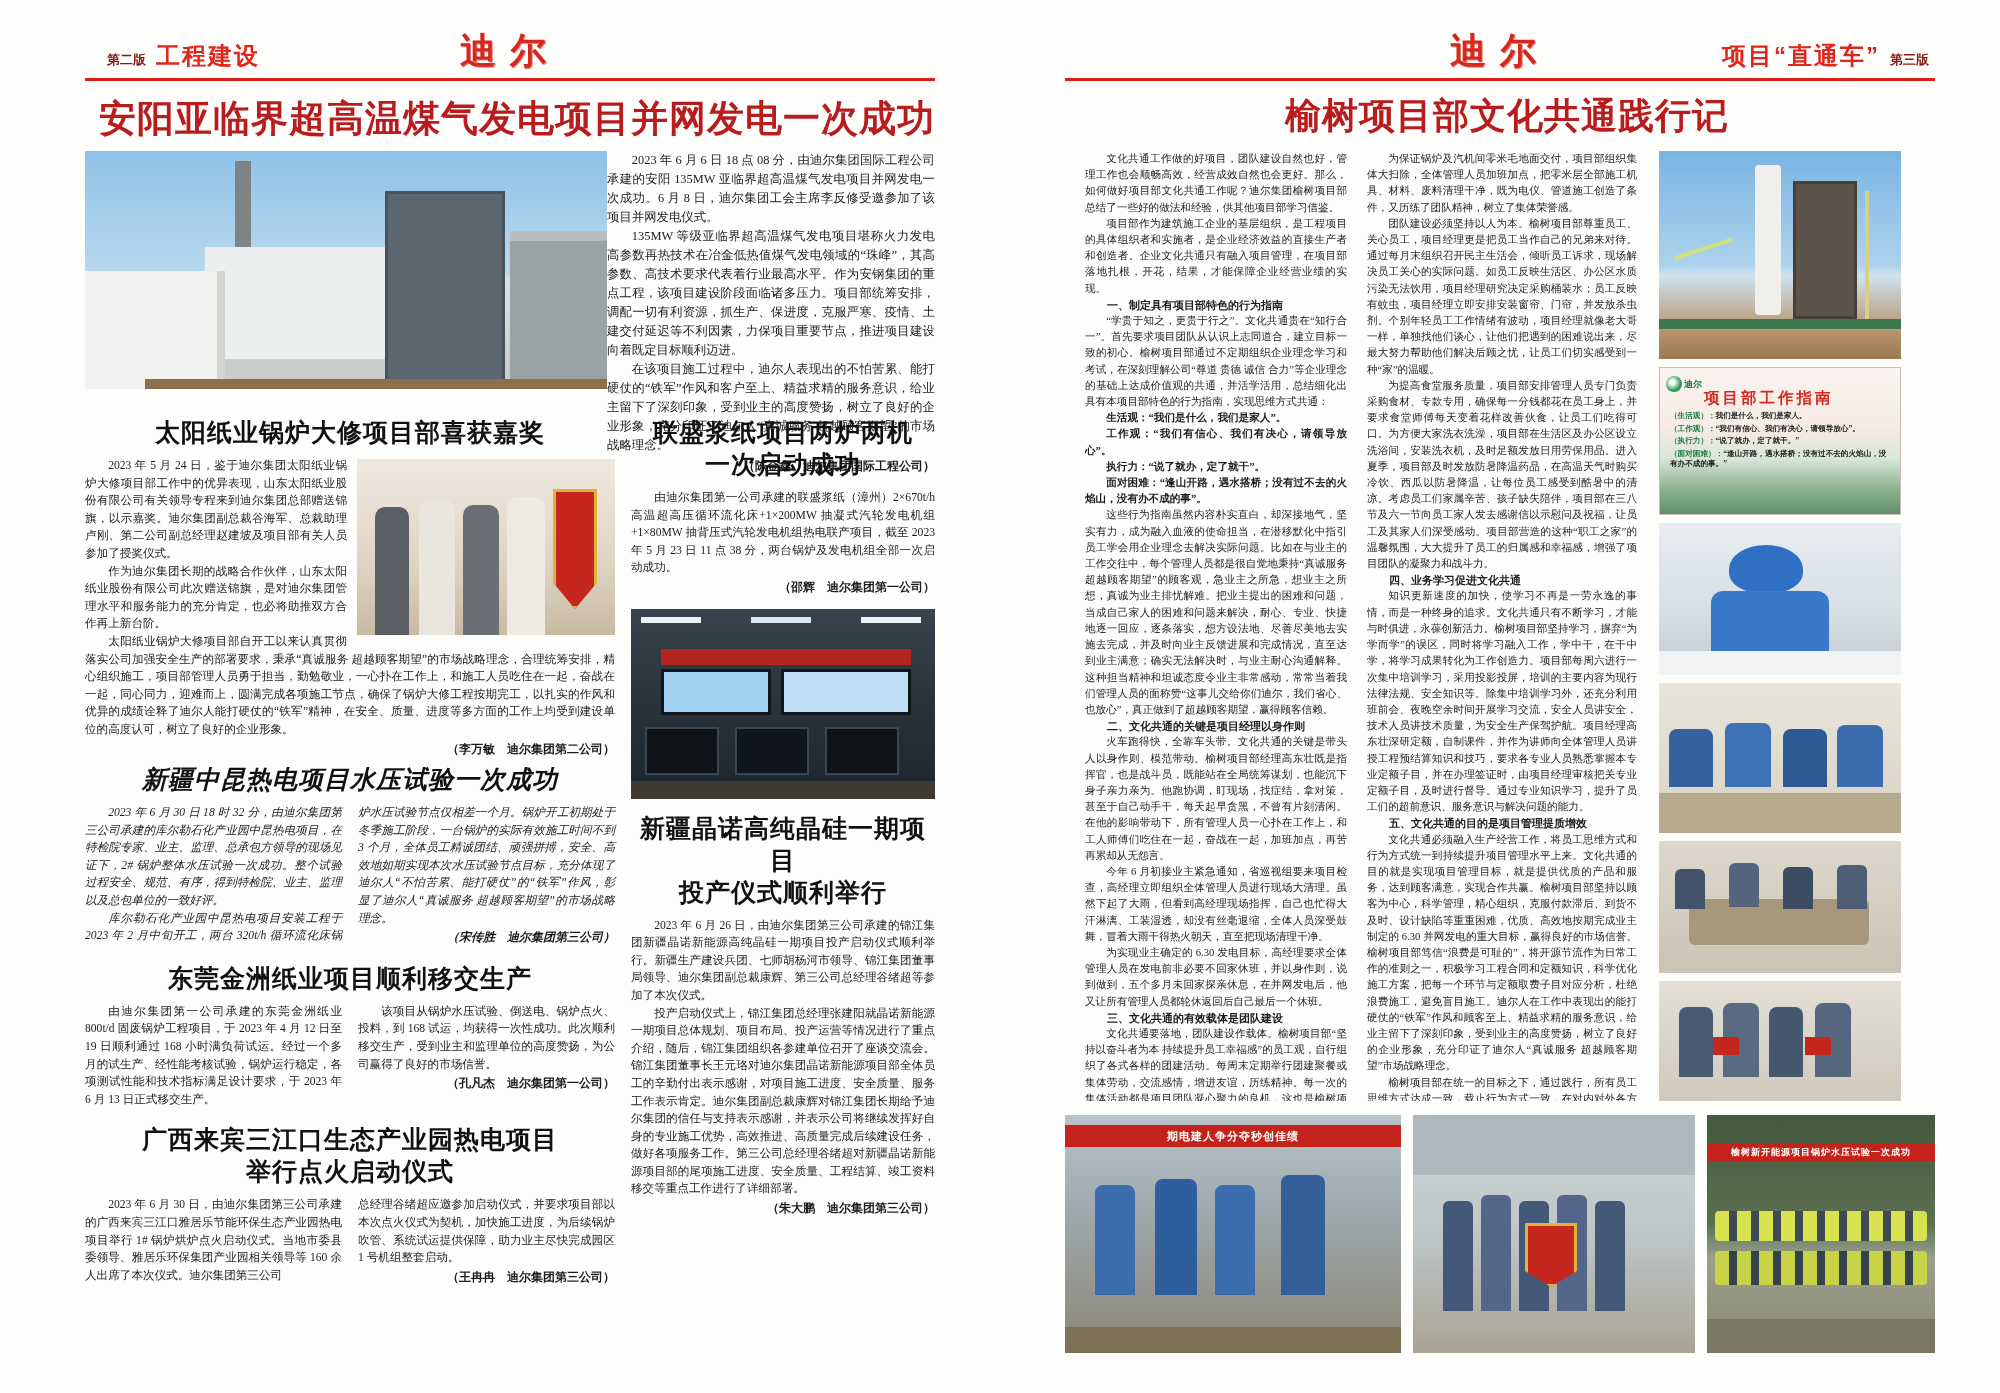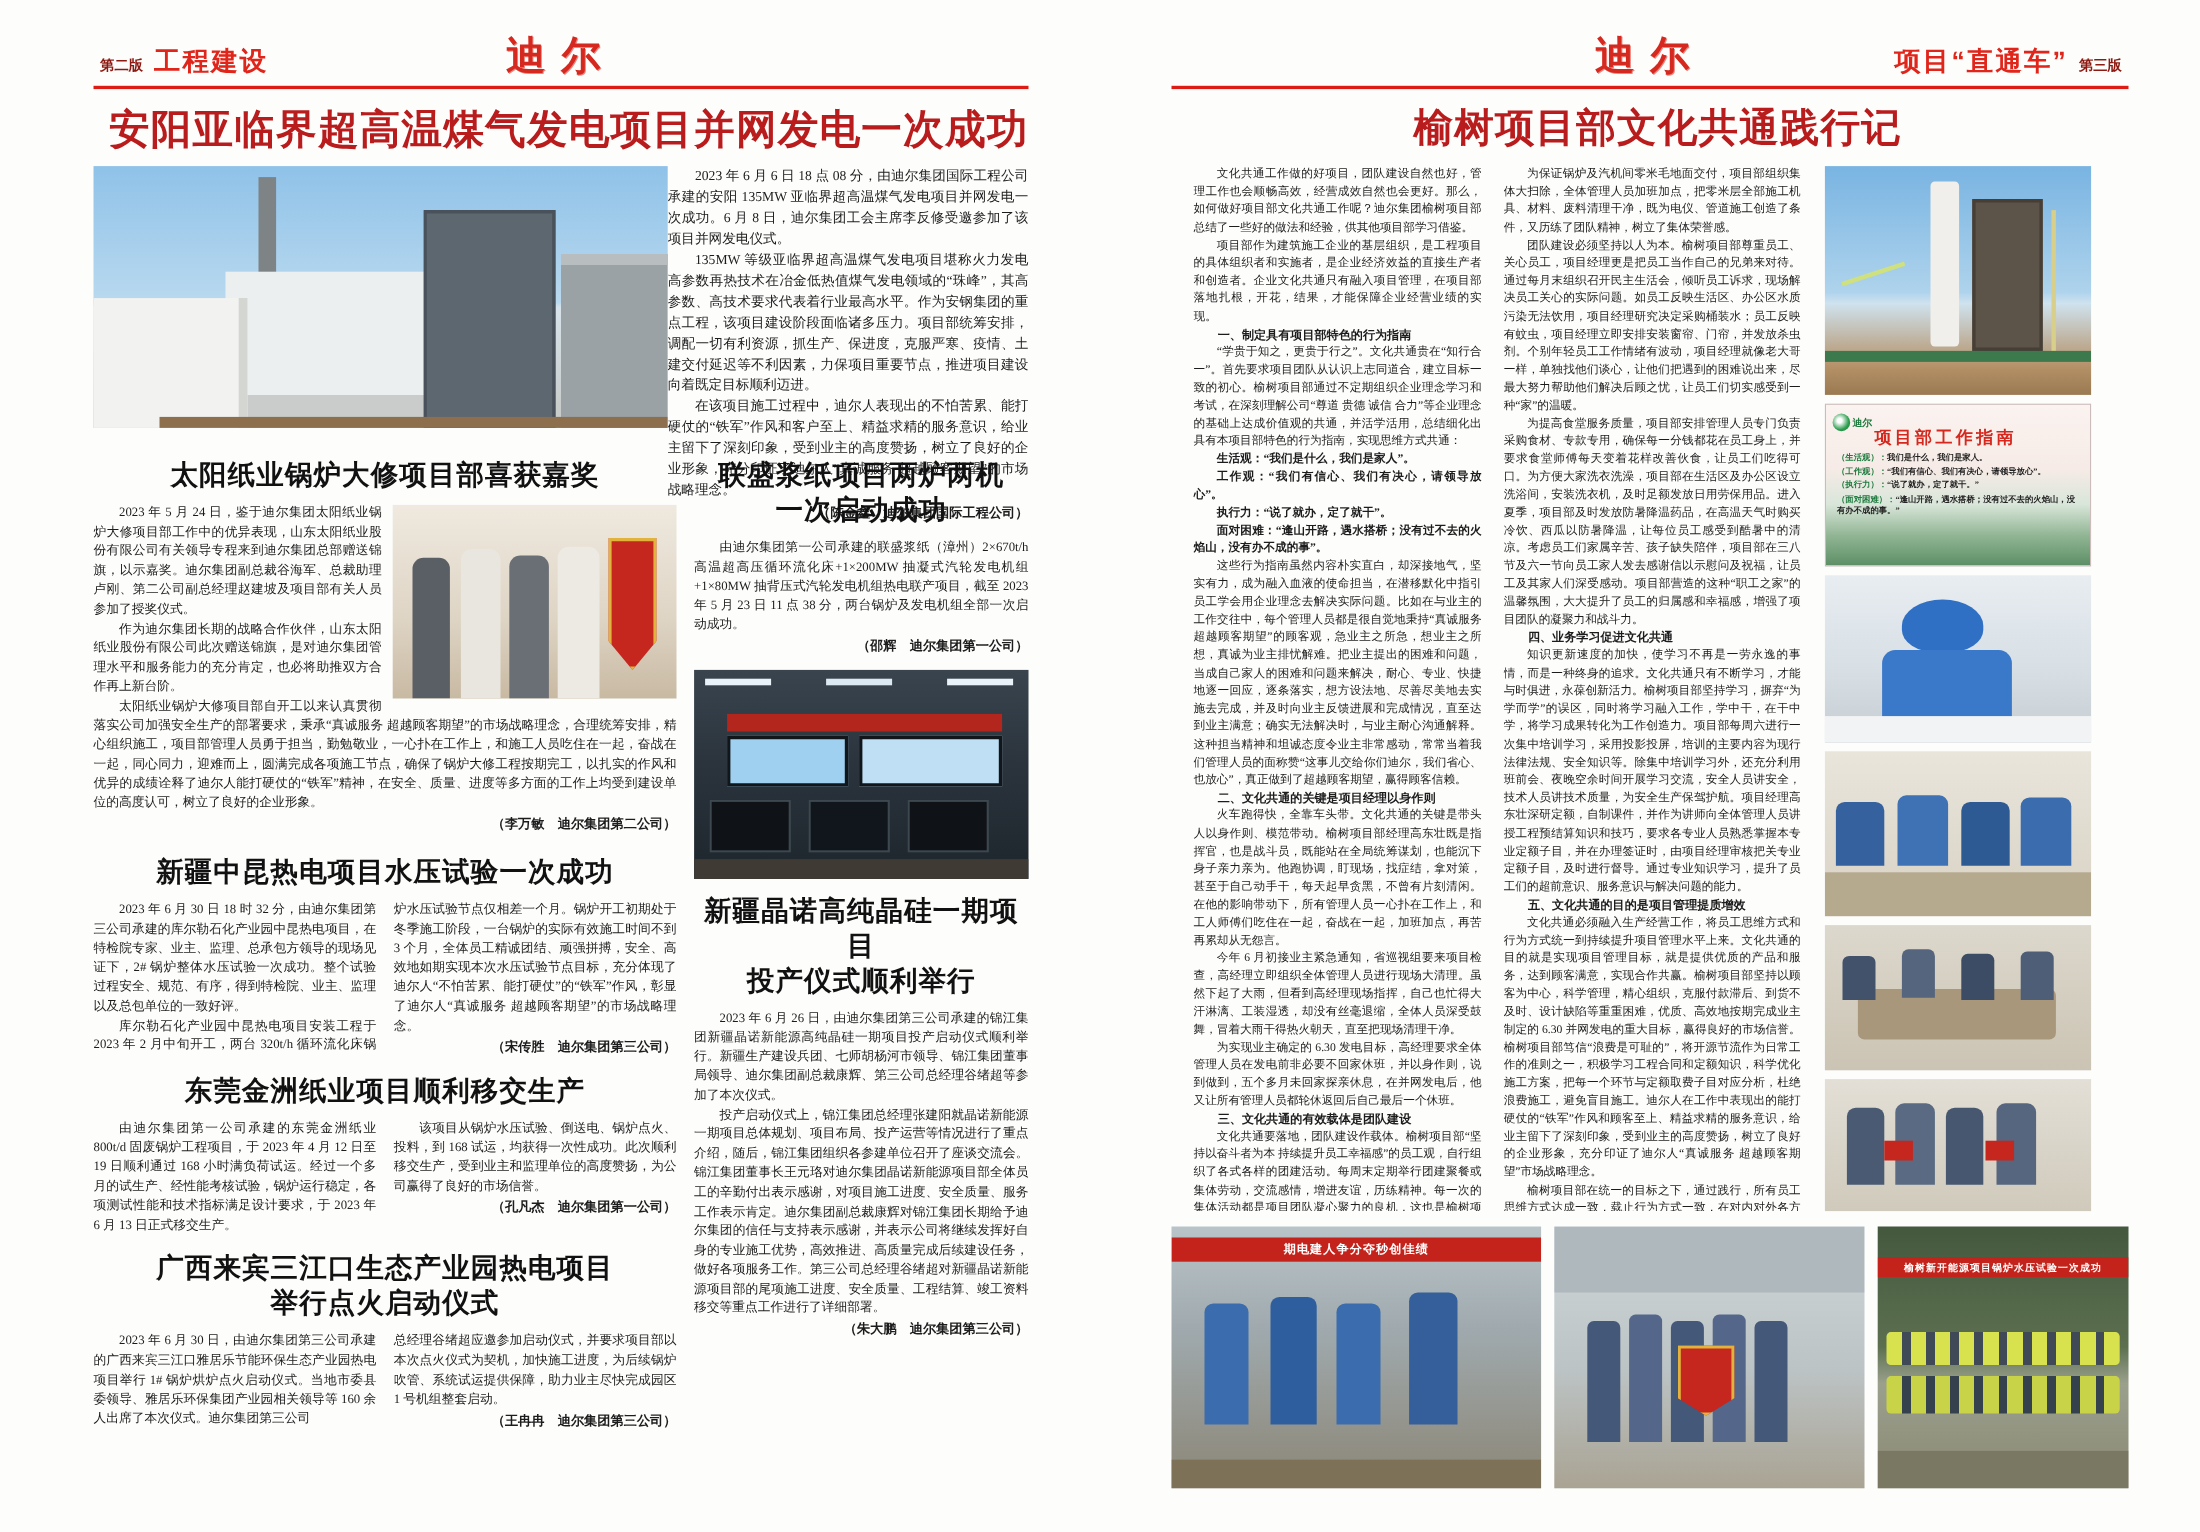--- a/index.html
+++ b/index.html
@@ -1,20 +1,20 @@
 <!DOCTYPE html>
 <html><head>
 <meta charset="utf-8">
 <style>
   html,body{margin:0;padding:0;background:#e9e9e7;}
   .canvas{position:relative;width:2000px;height:1393px;background:#fdfdfc;font-family:"Liberation Serif","DejaVu Serif",serif;color:#1c1c1c;overflow:hidden;}
   .page{position:absolute;top:38px;height:1330px;background:#fdfdfc;}
   
   .phead{position:relative;height:40px;border-bottom:3px solid #dd1d15;}
-  .phead .left-lab{position:absolute;left:0;bottom:6px;}
+  .phead .left-lab{position:absolute;left:16px;bottom:6px;}
   .phead .right-lab{position:absolute;right:0;bottom:6px;}
   .ed{font-size:13px;font-weight:bold;color:#8c1a12;margin:0 6px;font-family:"Liberation Sans",sans-serif;}
   .sec{font-size:24px;font-weight:900;color:#e0251a;letter-spacing:2px;font-family:"Liberation Sans",sans-serif;}
   .masthead{position:absolute;left:50%;transform:translateX(-50%);bottom:2px;font-size:36px;font-weight:900;color:#d5281e;letter-spacing:14px;font-family:"DejaVu Serif","Liberation Serif",serif;text-shadow:1px 1px 0 #e9847e;}
   
   .main-hl{margin:16px 0 10px 14px;text-align:center;font-size:37px;line-height:44px;font-weight:900;color:#b91c1c;letter-spacing:1px;font-family:"Liberation Serif",serif;}
   .main-hl.sans{font-family:Liberation Mono, monospace;font-size:36px;}
   .art-hl{text-align:center;font-weight:900;color:#111;font-size:25px;line-height:32px;margin:0 0 8px 0;letter-spacing:1px;}
   
   .bt{font-size:12px;line-height:18.5px;text-align:justify;}
@@ -87,21 +87,21 @@
               <div class="abs" style="left:150px;top:38px;width:38px;height:138px;background:#edeae4;border-radius:10px 10px 0 0;"></div>
               <div class="abs" style="left:196px;top:30px;width:44px;height:120px;background:#c5261e;clip-path:polygon(0 0,100% 0,100% 78%,50% 100%,0 78%);box-shadow:inset 0 0 0 3px #e2b33c;"></div>
             </div>
             <p>2023 年 5 月 24 日，鉴于迪尔集团太阳纸业锅炉大修项目部工作中的优异表现，山东太阳纸业股份有限公司有关领导专程来到迪尔集团总部赠送锦旗，以示嘉奖。迪尔集团副总裁谷海军、总裁助理卢刚、第二公司副总经理赵建坡及项目部有关人员参加了授奖仪式。</p>
             <p>作为迪尔集团长期的战略合作伙伴，山东太阳纸业股份有限公司此次赠送锦旗，是对迪尔集团管理水平和服务能力的充分肯定，也必将助推双方合作再上新台阶。</p>
             <p>太阳纸业锅炉大修项目部自开工以来认真贯彻落实公司加强安全生产的部署要求，秉承“真诚服务 超越顾客期望”的市场战略理念，合理统筹安排，精心组织施工，项目部管理人员勇于担当，勤勉敬业，一心扑在工作上，和施工人员吃住在一起，奋战在一起，同心同力，迎难而上，圆满完成各项施工节点，确保了锅炉大修工程按期完工，以扎实的作风和优异的成绩诠释了迪尔人能打硬仗的“铁军”精神，在安全、质量、进度等多方面的工作上均受到建设单位的高度认可，树立了良好的企业形象。</p>
             <div class="byline">（李万敏　迪尔集团第二公司）</div>
           </div>
         </article>
 
-        <article style="margin-top:20px;">
+        <article style="margin-top:6px;font-style:italic;">
           <h2 class="art-hl">新疆中昆热电项目水压试验一次成功</h2>
           <div class="bt cols2" style="font-size:11.6px;line-height:17.6px;">
             <p>2023 年 6 月 30 日 18 时 32 分，由迪尔集团第三公司承建的库尔勒石化产业园中昆热电项目，在特检院专家、业主、监理、总承包方领导的现场见证下，2# 锅炉整体水压试验一次成功。整个试验过程安全、规范、有序，得到特检院、业主、监理以及总包单位的一致好评。</p>
             <p>库尔勒石化产业园中昆热电项目安装工程于 2023 年 2 月中旬开工，两台 320t/h 循环流化床锅炉水压试验节点仅相差一个月。锅炉开工初期处于冬季施工阶段，一台锅炉的实际有效施工时间不到 3 个月，全体员工精诚团结、顽强拼搏，安全、高效地如期实现本次水压试验节点目标，充分体现了迪尔人“不怕苦累、能打硬仗”的“铁军”作风，彰显了迪尔人“真诚服务 超越顾客期望”的市场战略理念。</p>
             <div class="byline">（宋传胜　迪尔集团第三公司）</div>
           </div>
         </article>
 
         <article style="margin-top:16px;">
           <h2 class="art-hl">东莞金洲纸业项目顺利移交生产</h2>

